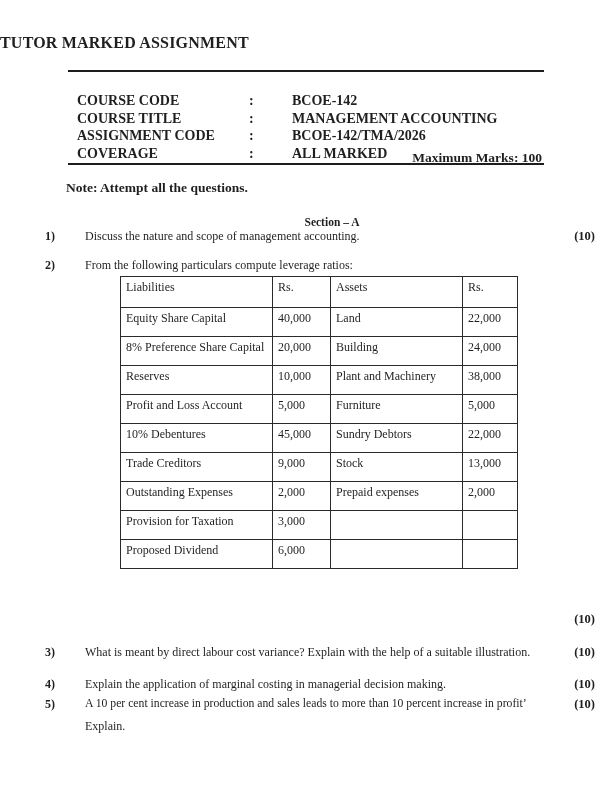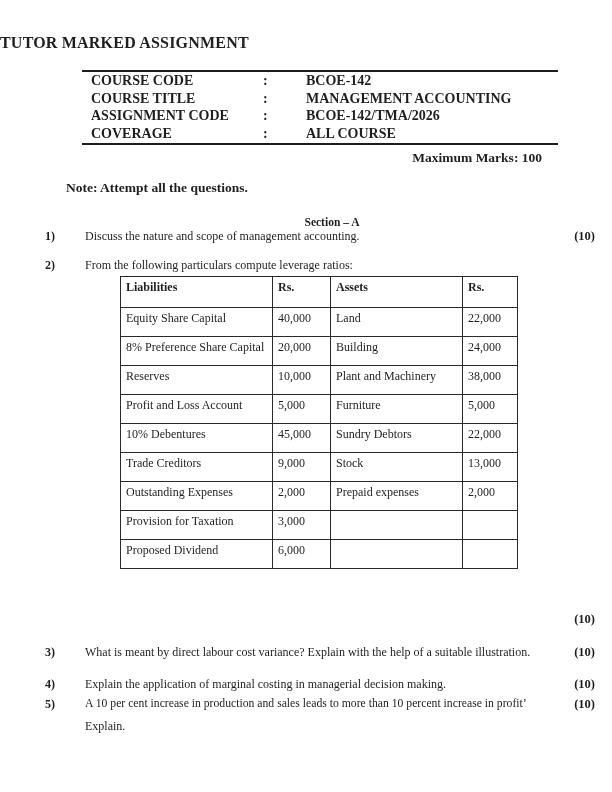--- a/index.html
+++ b/index.html
@@ -6,23 +6,23 @@
   .page {
     position:relative; width:612px; height:792px; background:#ffffff;
     font-family:"Liberation Serif","DejaVu Serif",serif; color:#1f1f1f;
     overflow:hidden;
   }
   .title {
     position:absolute; top:34px; left:0; width:612px; margin:0;
     text-align:left; font-size:16px; font-weight:bold; letter-spacing:.2px;
   }
   .course-block {
-    position:absolute; top:70px; left:82px; width:476px; box-sizing:border-box;
+    position:absolute; top:70px; left:68px; width:476px; box-sizing:border-box;
     border-top:2px solid #1d1d1d; border-bottom:2px solid #1d1d1d;
-    padding:0 0 1px 9px;
+    padding:20px 0 1px 9px;
   }
   .course-row {
     display:grid; grid-template-columns:172px 43px 1fr;
     font-weight:bold; font-size:14px; line-height:17.5px;
   }
   .max-marks {
     position:absolute; top:150px; left:66px; width:476px; text-align:right;
     font-weight:bold; font-size:13.5px;
   }
   .note {
@@ -52,21 +52,21 @@
     position:absolute; top:276px; left:120px;
     border-collapse:collapse; table-layout:fixed;
     font-size:12px; line-height:14px;
   }
   .lev-table th, .lev-table td {
     border:1px solid #2a2a2a; vertical-align:top; text-align:left;
     padding:3px 4px 0 5px; font-weight:normal; overflow:hidden;
   }
   .lev-table thead tr { height:31px; }
   .lev-table tbody tr { height:29px; }
-  .lev-table th { font-weight:bold; }
+  .lev-table th { font-weight:normal; }
   .lev-table td.bold { font-weight:bold; }
 </style>
 </head>
 <body>
 
 <div class="page">
 
   <h1 class="title">TUTOR MARKED ASSIGNMENT</h1>
 
   <div class="course-block">
@@ -81,21 +81,21 @@
       <span>MANAGEMENT ACCOUNTING</span>
     </div>
     <div class="course-row">
       <span>ASSIGNMENT CODE</span>
       <span>:</span>
       <span>BCOE-142/TMA/2026</span>
     </div>
     <div class="course-row">
       <span>COVERAGE</span>
       <span>:</span>
-      <span>ALL COURSE</span>
+      <span>ALL MARKED</span>
     </div>
   </div>
 
   <div class="max-marks">Maximum Marks: 100</div>
 
   <div class="note">Note: Attempt all the questions.</div>
 
   <div class="section-heading">Section – A</div>
 
   <div class="q-row" style="top:229px">

